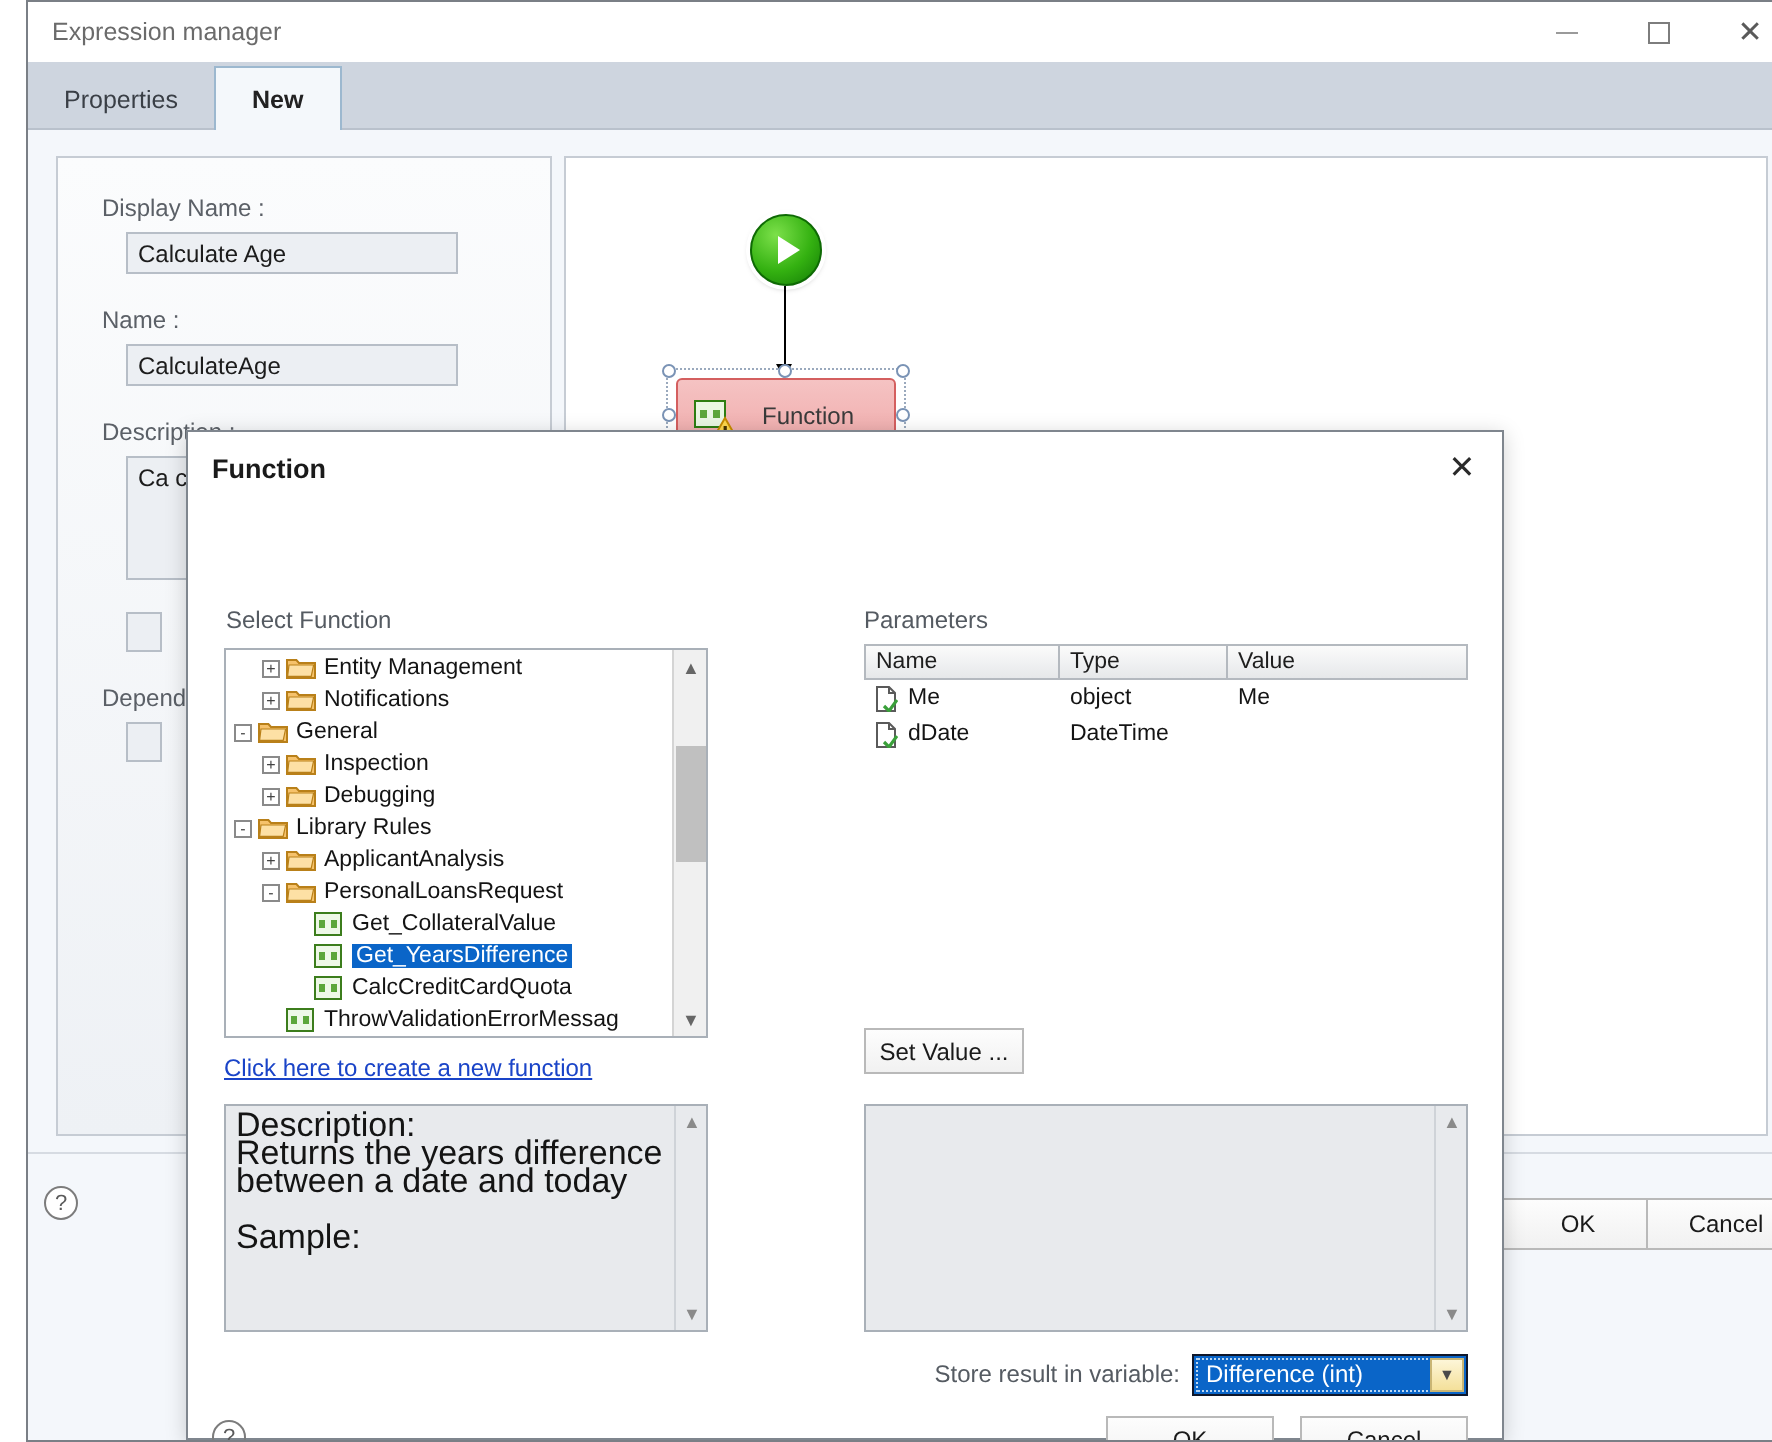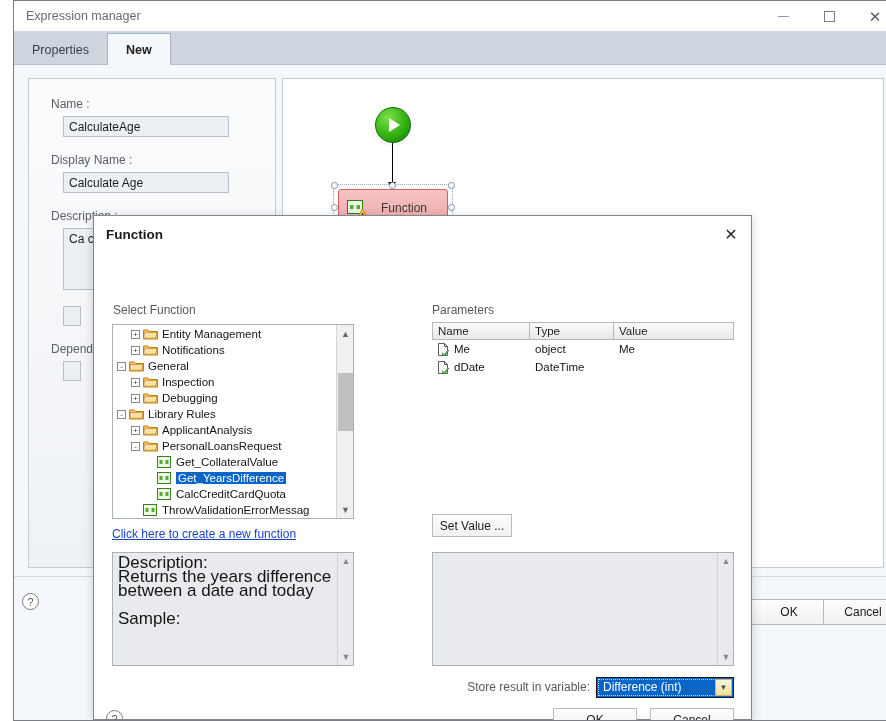--- a/index.html
+++ b/index.html
@@ -388,26 +388,26 @@
       <div class="tab">Properties</div>
       <div class="tab active">New</div>
     </div>
   </div>
 
   <div class="body-area">
 
     <div class="props-panel">
       <div class="props-body">
         <div class="field-group">
+          <div class="field-label">Display Name :</div>
+          <div class="field-input">Calculate Age</div>
+        </div>
+        <div class="field-group">
           <div class="field-label">Name :</div>
           <div class="field-input">CalculateAge</div>
-        </div>
-        <div class="field-group">
-          <div class="field-label">Display Name :</div>
-          <div class="field-input">Calculate Age</div>
         </div>
         <div class="field-group">
           <div class="field-label">Description :</div>
           <div class="field-textarea">Ca
 cu</div>
         </div>
         <div class="small-box"></div>
         <div class="field-group" style="margin-top:16px">
           <div class="field-label">Dependencies :</div>
           <div class="small-box" style="margin-left:12px"></div>

